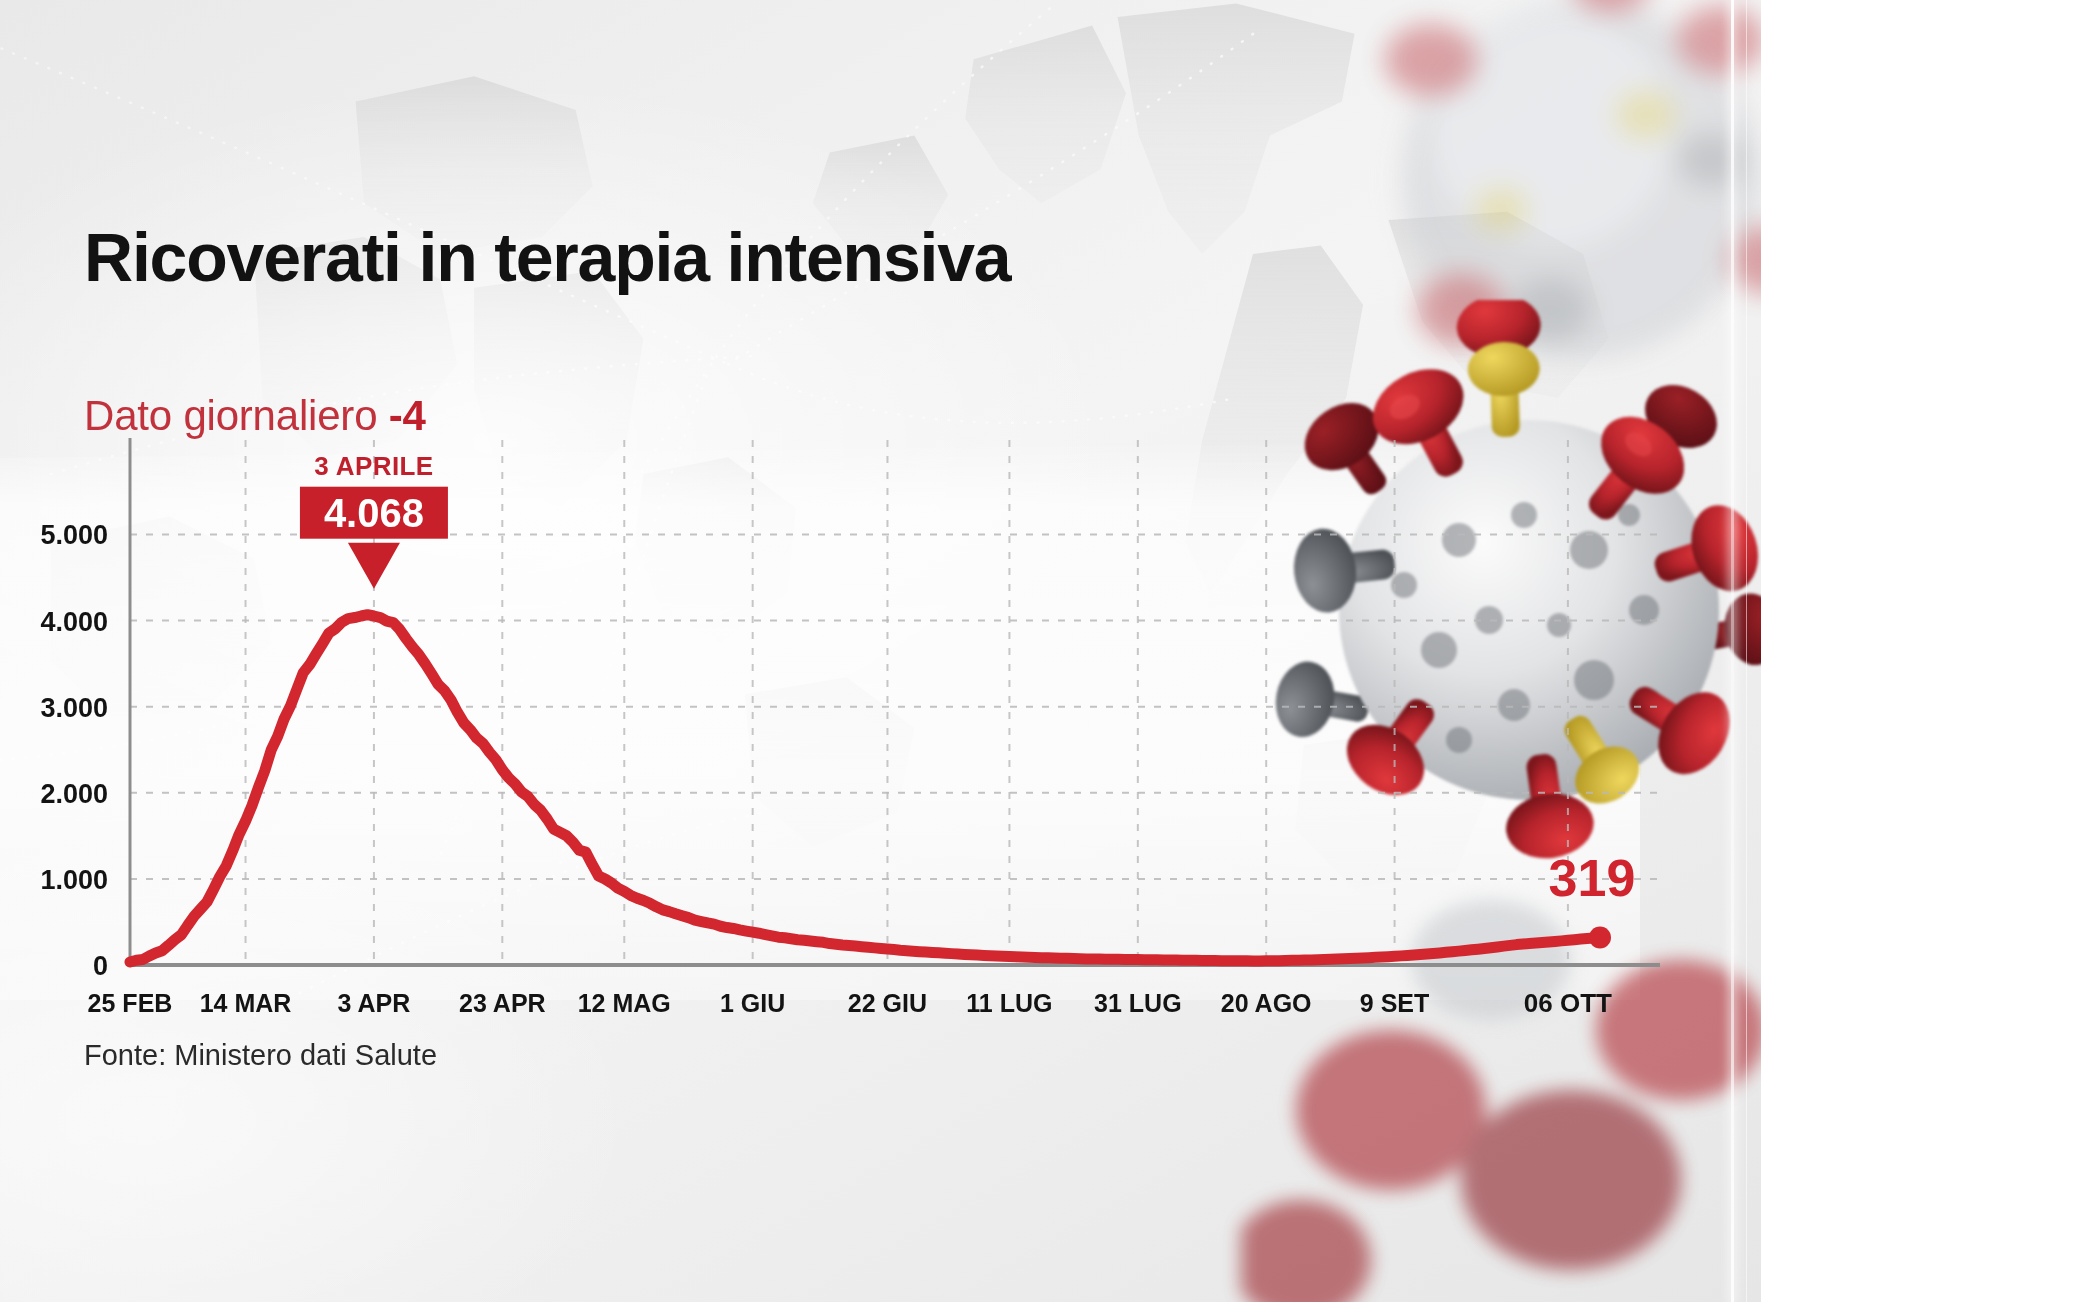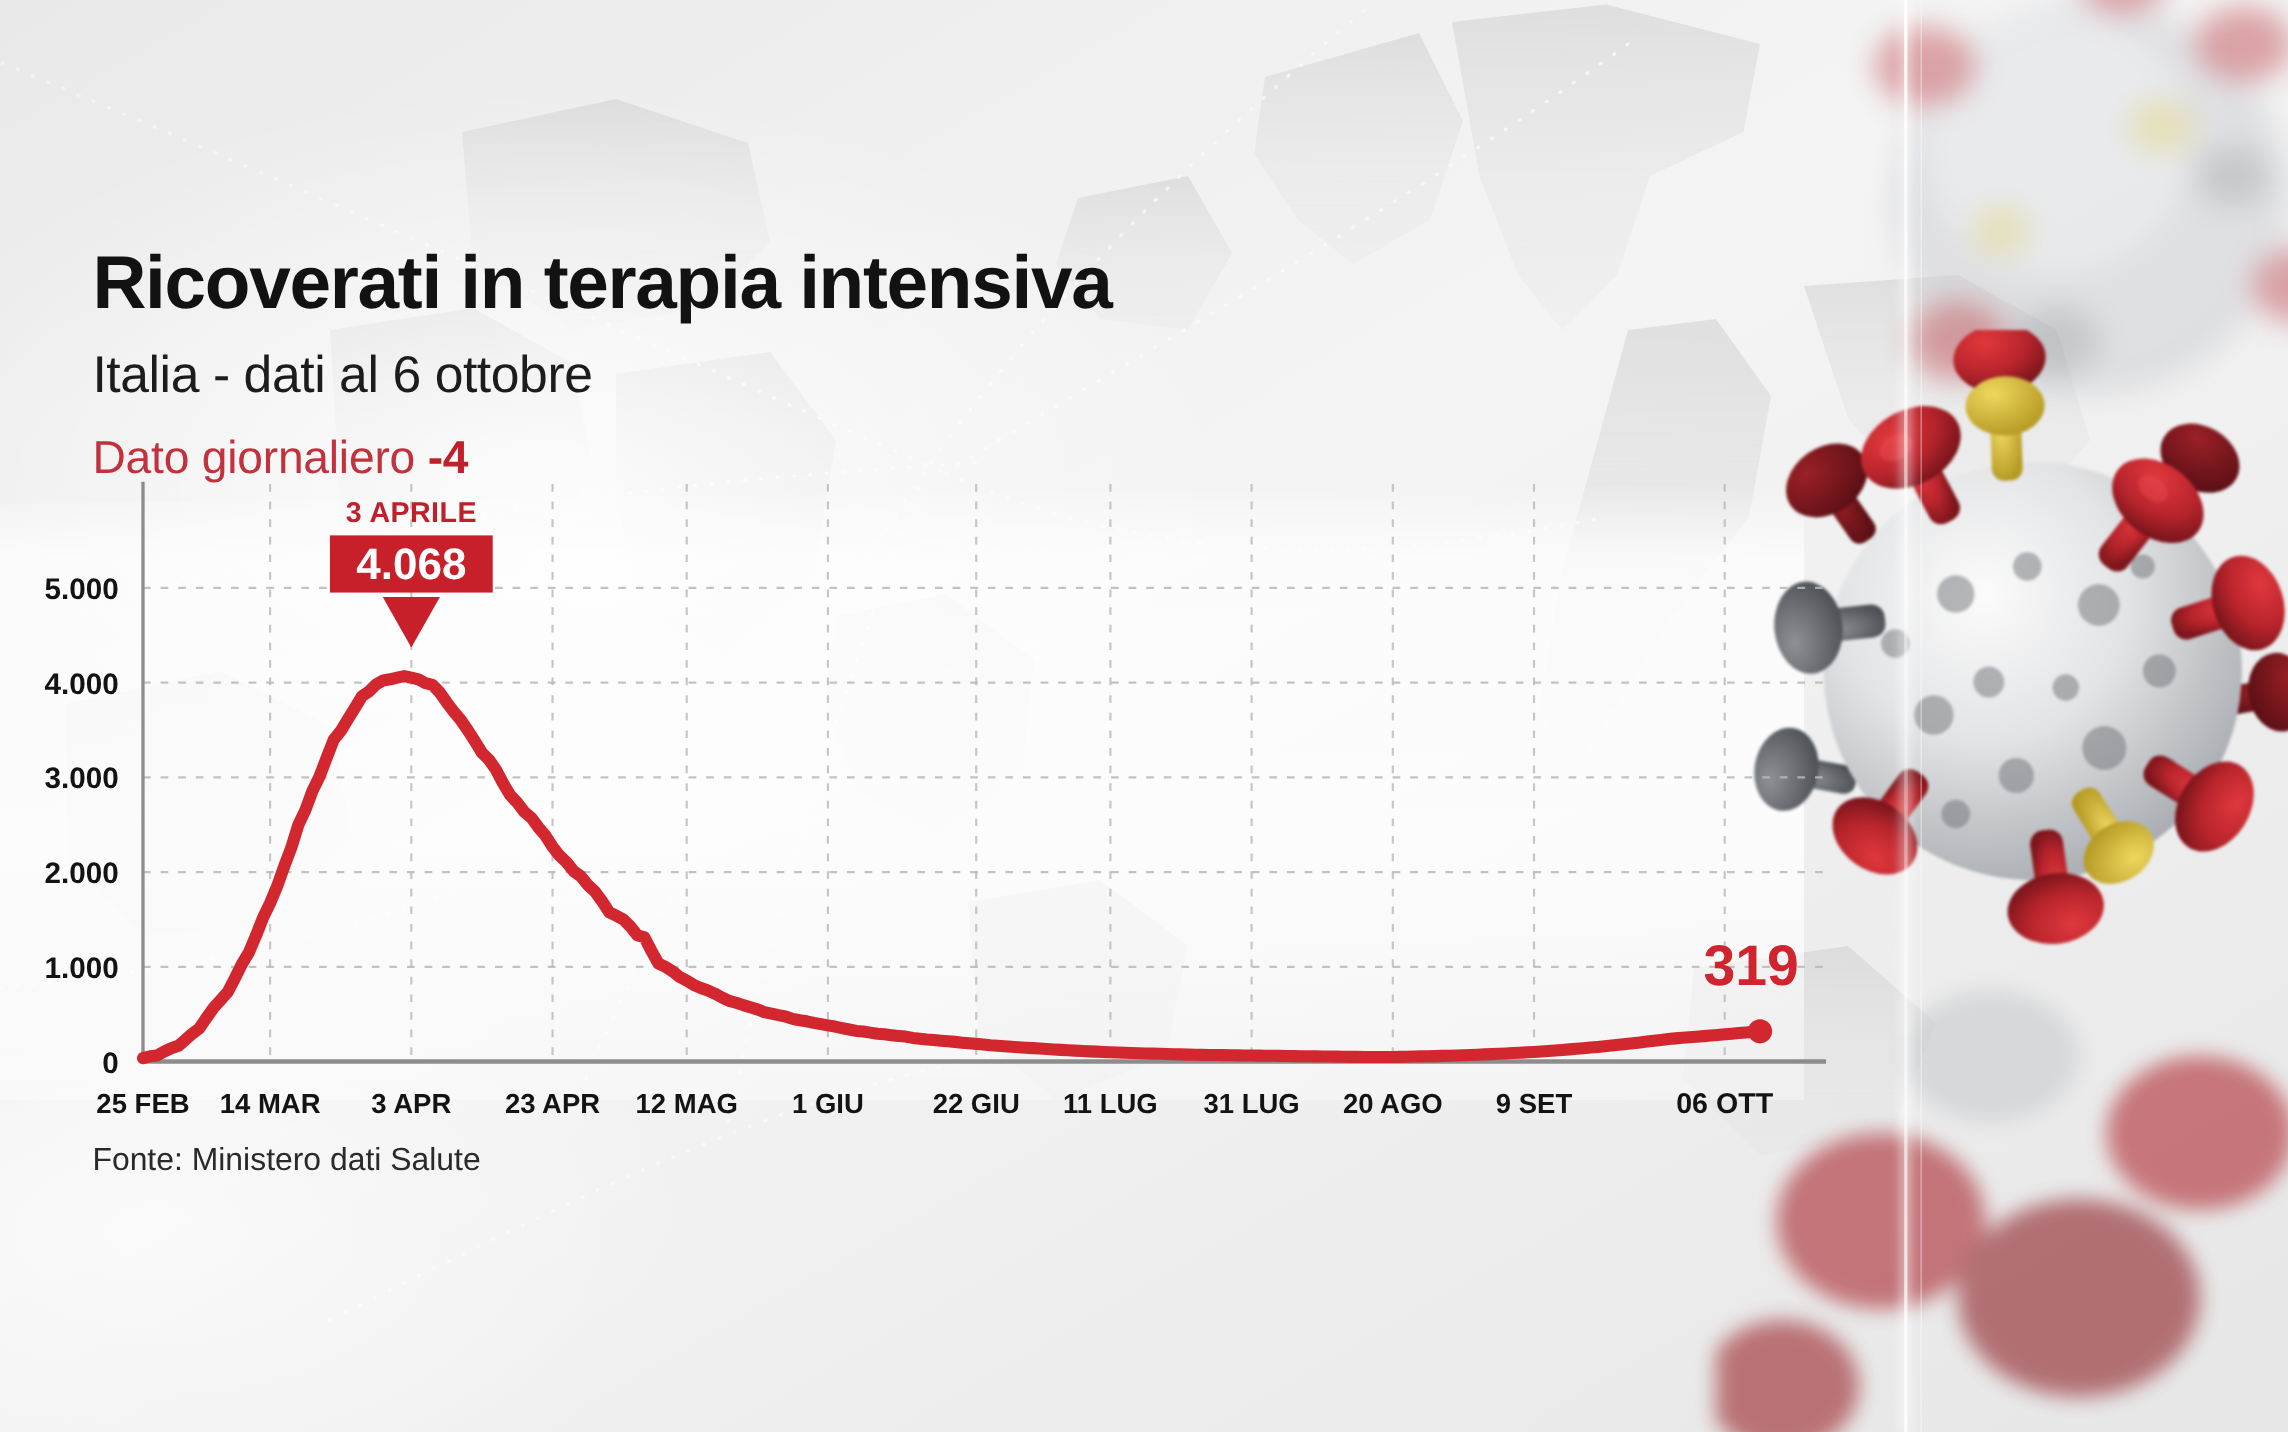--- a/index.html
+++ b/index.html
@@ -2,21 +2,21 @@
 <html><head>
 <meta charset="utf-8">
 <style>
   html, body {
     margin: 0;
     padding: 0;
     background: #ffffff;
   }
   #stage {
     position: relative;
-    width: 2080px;
+    width: 1761px;
     height: 1302px;
     overflow: hidden;
     font-family: "Liberation Sans", sans-serif;
     background: linear-gradient(150deg, #e9e9e9 0%, #efefef 22%, #f4f4f4 45%, #eeeeee 70%, #e6e6e6 100%);
   }
 
   
   .bg-map {
     position: absolute;
     inset: 0;
@@ -356,21 +356,20 @@
         <ellipse cx="250" cy="80" rx="80" ry="60" fill="#c9ccd0"></ellipse>
         <ellipse cx="60" cy="380" rx="70" ry="60" fill="#9a2228"></ellipse>
       </g>
     </svg>
   </div>
 
   <div class="divider-line"></div>
   <div class="divider-line2"></div>
 
   <div class="title">Ricoverati in terapia intensiva</div>
-  <div class="subtitle">Italia - dati al 6 ottobre</div>
   <div class="daily">
     <span>Dato giornaliero</span>
     <b>-4</b>
   </div>
   <div class="source">Fonte: Ministero dati Salute</div>
 
   <svg id="chart" viewBox="0 0 2080 1302">
     <g id="grid-group">
         <line x1="130" x2="1660" y1="878.8888888888889" y2="878.8888888888889" stroke="#b9b9b9" stroke-width="2" stroke-dasharray="7 9" opacity="0.85"></line>
         <line x1="130" x2="1660" y1="792.7777777777778" y2="792.7777777777778" stroke="#b9b9b9" stroke-width="2" stroke-dasharray="7 9" opacity="0.85"></line>

